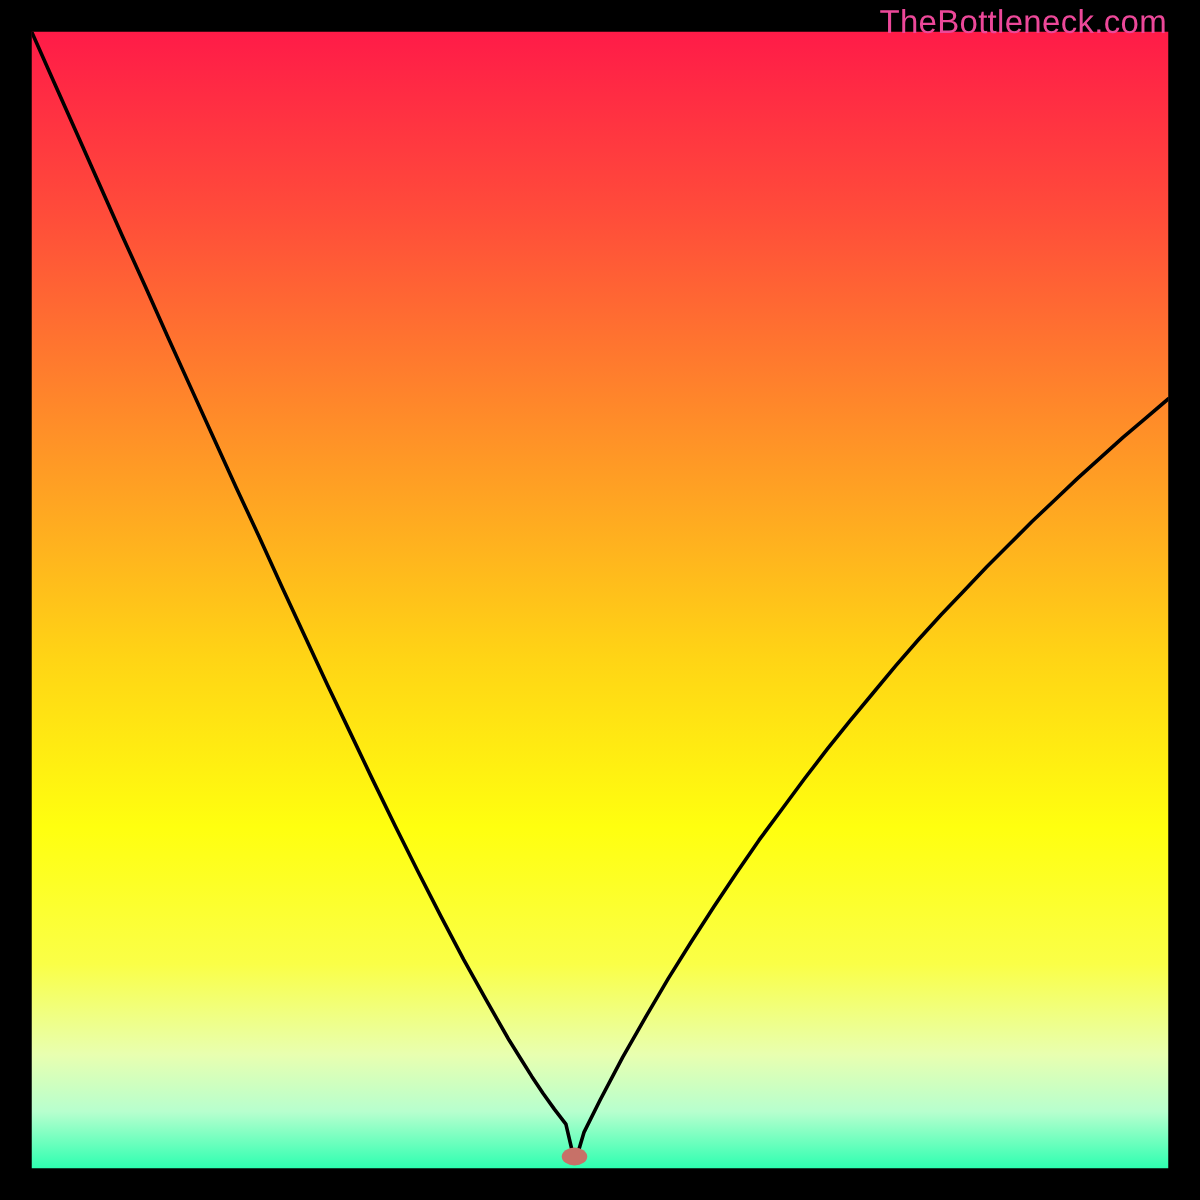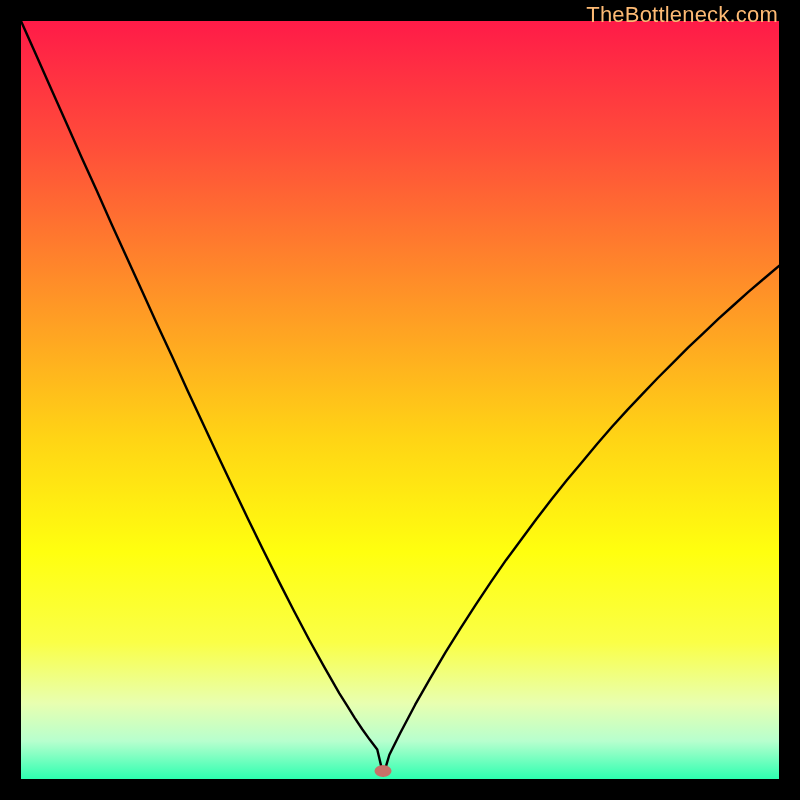--- a/index.html
+++ b/index.html
@@ -25,21 +25,21 @@
     top: 0;
     width: 758px;
     height: 758px;
   }
   .watermark {
     position: absolute;
     top: 2px;
     right: 22px;
     font-size: 22px;
     font-weight: 500;
-    color: #fdba74;
+    color: #ec4899;
     letter-spacing: 0.2px;
     font-family: Arial, Helvetica, sans-serif;
   }
   .marker {
     position: absolute;
     width: 17px;
     height: 12px;
     border-radius: 50%;
     transform: translate(-50%, -50%);
   }

